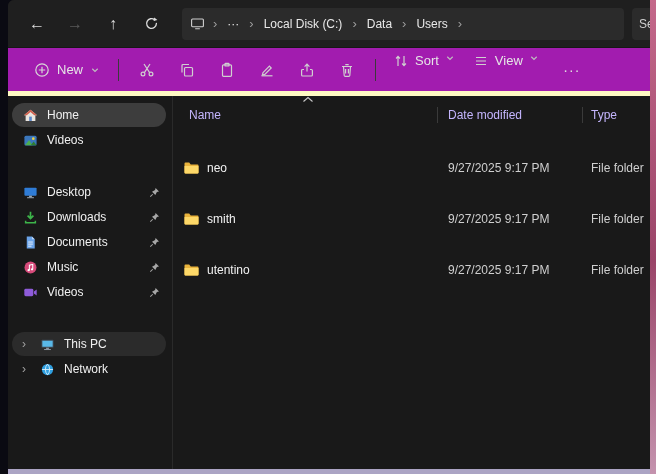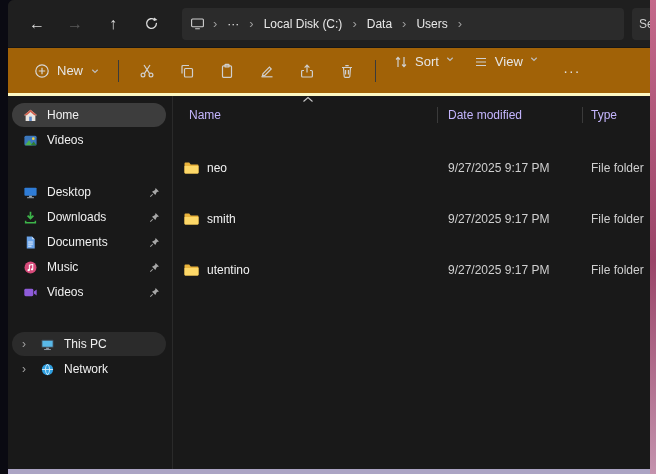--- a/index.html
+++ b/index.html
@@ -34,21 +34,21 @@
                 margin:0 8px 0 12px; display:flex; align-items:center; padding:0 8px; gap:2px;
                 font-size:12px; color:#e8e8e8; overflow:hidden; white-space:nowrap; }
   .ab-icon { display:flex; align-items:center; margin-right:4px; flex:0 0 auto; }
   .crumb { padding:3px 6px; border-radius:3px; white-space:nowrap; flex:0 0 auto; }
   .crumb-chev { color:#9d9d9d; font-size:13px; padding:0 2px; flex:0 0 auto; }
   .searchbox { flex:0 0 18px; width:18px; height:32px; background:#2b2b2b; border-radius:4px 0 0 4px;
                display:flex; align-items:center; padding-left:7px; font-size:12px; color:#cfcfcf;
                overflow:hidden; }
 
   
-  .toolbar { height:48px; flex:0 0 48px; background:#a16207; border-bottom:3px solid #fef9c3;
+  .toolbar { height:48px; flex:0 0 48px; background:#a21caf; border-bottom:5px solid #fef9c3;
              display:flex; align-items:center; padding:0 12px 0 16px; }
   .tb-new { display:flex; align-items:center; gap:7px; height:34px; padding:0 10px; border-radius:4px;
             font-size:13px; color:#e6e6e6; }
   .tb-sep { width:1px; height:22px; background:#3a3a3a; margin:0 8px; flex:0 0 1px; }
   .tb-icon { width:40px; height:34px; display:flex; align-items:center; justify-content:center;
              border-radius:4px; flex:0 0 auto; }
   .tb-text { display:flex; gap:6px; height:34px; padding:0 9px; border-radius:4px;
              font-size:13px; color:#e6e6e6; flex:0 0 auto; }
   .tb-more { width:36px; height:34px; display:flex; align-items:center; justify-content:center;
              font-size:14px; letter-spacing:1px; color:#e0e0e0; border-radius:4px; margin-left:6px; }

